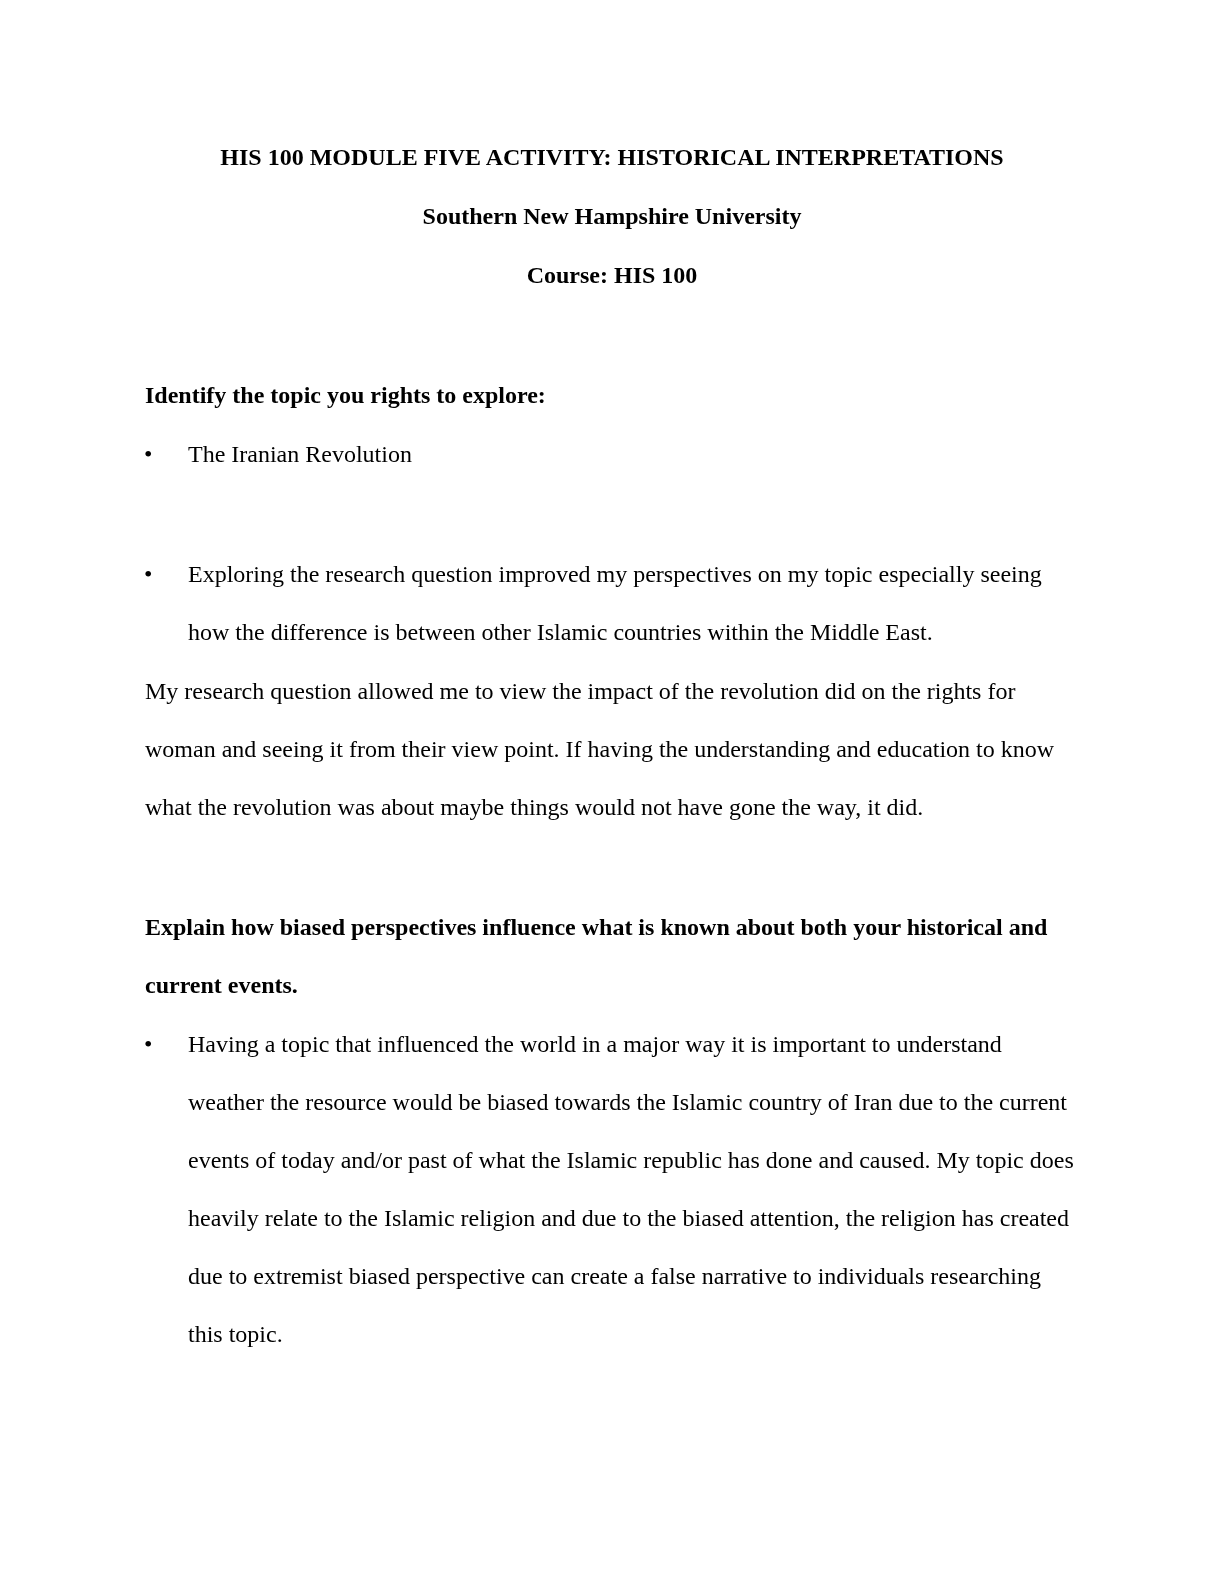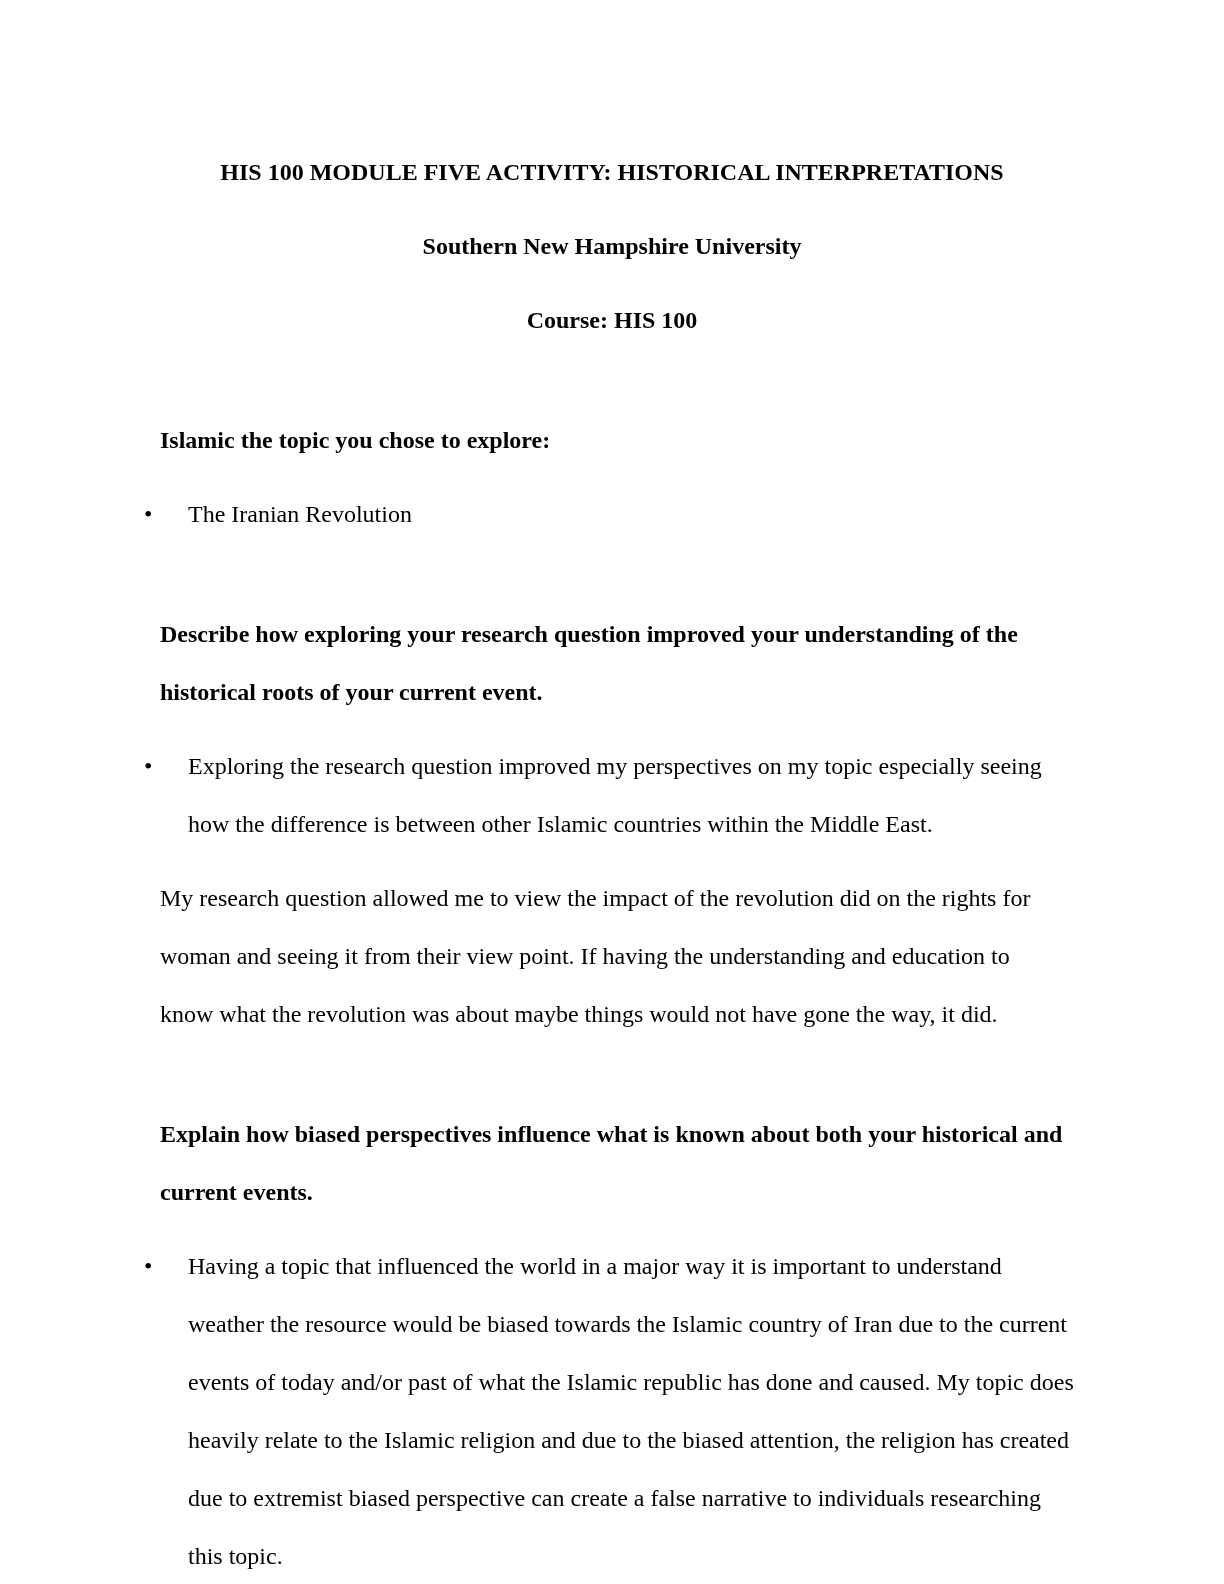--- a/index.html
+++ b/index.html
@@ -13,21 +13,21 @@
     width: 1224px;
     height: 1584px;
     background: #ffffff;
     color: #000000;
     font-family: "Liberation Serif", "DejaVu Serif", serif;
     font-size: 24px;
     line-height: 58px;
     box-sizing: border-box;
     padding: 127px 144px 0 144px;
   }
-  p { margin: 16px; }
+  p { margin: 1px; }
   .title-block p {
     text-align: center;
     font-weight: bold;
   }
   .section { margin-top: 62px; }
   .section-heading { font-weight: bold; }
   .bullet-item { display: flex; align-items: flex-start; }
   .bullet-glyph {
     flex: 0 0 23px;
     width: 23px;
@@ -39,29 +39,28 @@
 
 <div class="page">
 
   <header class="title-block">
     <p>HIS 100 MODULE FIVE ACTIVITY: HISTORICAL INTERPRETATIONS</p>
     <p>Southern New Hampshire University</p>
     <p>Course: HIS 100</p>
   </header>
 
   <section class="section">
-    <p class="section-heading">Islamic the topic you chose to explore:</p>
+    <p class="section-heading">Identify the topic you rights to explore:</p>
     <div class="bullet-item">
       <span class="bullet-glyph">•</span>
       <span class="bullet-text">The Iranian Revolution</span>
     </div>
   </section>
 
   <section class="section">
-    <p class="section-heading">Describe how exploring your research question improved your understanding of the historical roots of your current event.</p>
     <div class="bullet-item">
       <span class="bullet-glyph">•</span>
       <span class="bullet-text">Exploring the research question improved my perspectives on my topic especially seeing how the difference is between other Islamic countries within the Middle East.</span>
     </div>
     <p>My research question allowed me to view the impact of the revolution did on the rights for woman and seeing it from their view point. If having the understanding and education to know what the revolution was about maybe things would not have gone the way, it did.</p>
   </section>
 
   <section class="section">
     <p class="section-heading">Explain how biased perspectives influence what is known about both your historical and current events.</p>
     <div class="bullet-item">

